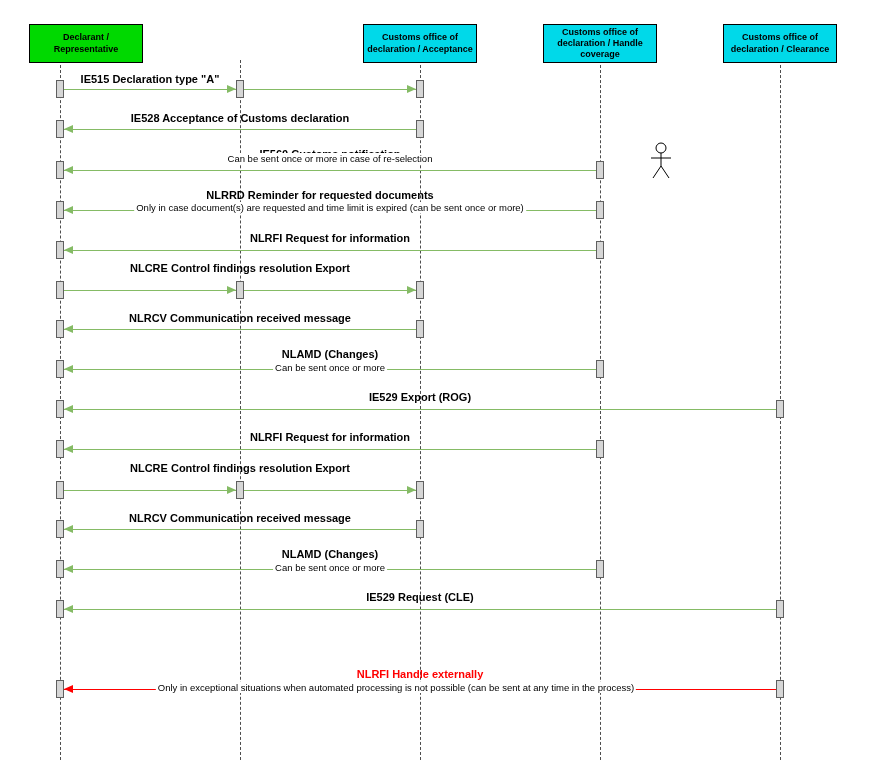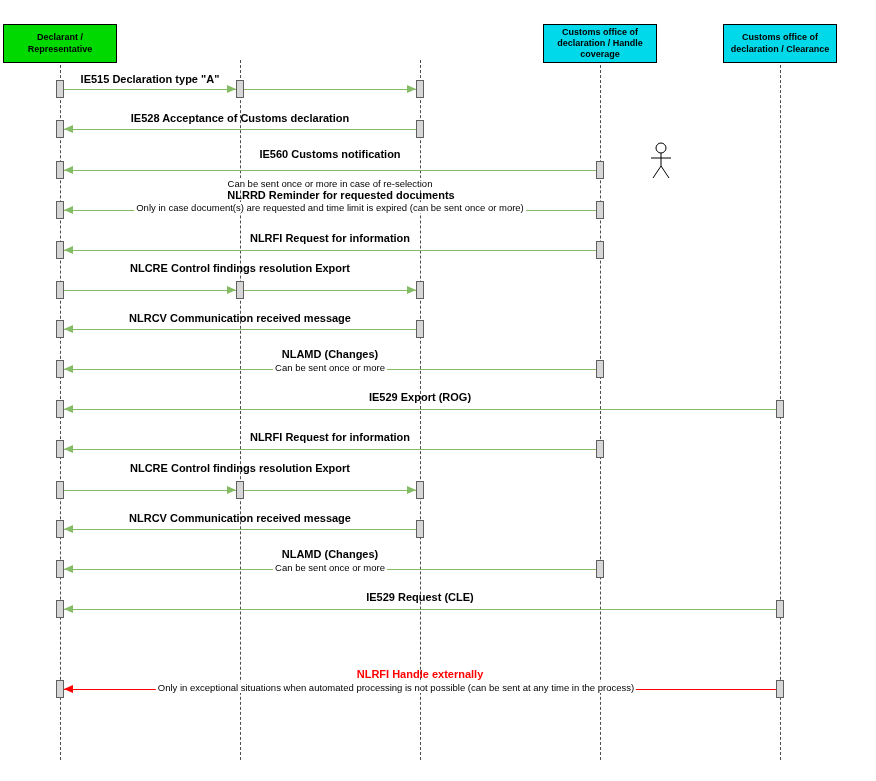--- a/index.html
+++ b/index.html
@@ -2,21 +2,21 @@
 <html><head>
 <meta charset="utf-8">
 <style>
   * { margin:0; padding:0; box-sizing:border-box; }
   body { font-family:"Liberation Sans", sans-serif; background:#fff; }
   #diagram { position:relative; width:876px; height:781px; background:#fff; overflow:hidden; }
   .lifeline { position:absolute; top:60px; height:700px; width:0; border-left:1px dashed #4d4d4d; }
   .head { position:absolute; top:24px; width:114px; height:39px; border:1px solid #000;
           display:flex; align-items:center; justify-content:center; text-align:center;
           font-size:9px; font-weight:bold; line-height:1.25; padding:1px 3px; z-index:3; }
-  .h-green { background:#00d900; }
+  .h-green { background:#00d900;margin-left:26px; }
   .h-cyan  { background:#00d9e9; }
   .act { position:absolute; width:8px; height:18px; background:#d6d6d6; border:1px solid #5f5f5f; z-index:2; }
   .line { position:absolute; height:0; border-top:1px solid #85bb65; z-index:1; }
   .line.red { border-top-color:#ff0000; }
   .ah-l { position:absolute; width:0; height:0; border-top:4px solid transparent; border-bottom:4px solid transparent; border-right:9px solid #85bb65; z-index:2; }
   .ah-r { position:absolute; width:0; height:0; border-top:4px solid transparent; border-bottom:4px solid transparent; border-left:9px solid #85bb65; z-index:2; }
   .ah-l.red { border-right-color:#ff0000; }
   .mlabel { position:absolute; transform:translateX(-50%); font-size:11px; font-weight:bold; white-space:nowrap; color:#000; z-index:4; }
   .mlabel.red-t { color:#ff0000; }
   .msub { position:absolute; transform:translateX(-50%); font-size:9.5px; white-space:nowrap; background:#fff; padding:0 2px; color:#000; z-index:4; }
@@ -29,20 +29,23 @@
 <div id="diagram">
 
   <div class="lifeline" style="left:60px"></div>
   <div class="lifeline" style="left:240px"></div>
   <div class="lifeline" style="left:420px"></div>
   <div class="lifeline" style="left:600px"></div>
   <div class="lifeline" style="left:780px"></div>
 
   <div class="head h-green" style="left:3px">
       <span>Declarant / Representative</span>
+    </div>
+  <div class="head h-cyan" style="left:363px">
+      <span>Customs office of declaration / Acceptance</span>
     </div>
   <div class="head h-cyan" style="left:723px">
       <span>Customs office of declaration / Clearance</span>
     </div>
   <div class="head h-cyan" style="left:543px">
       <span>Customs office of declaration / Handle coverage</span>
     </div>
 
   <div class="act" style="left:56px;top:80px"></div>
   <div class="act" style="left:56px;top:120px"></div>
@@ -93,35 +96,35 @@
   <div>
     <div class="line" style="left:64px;top:129px;width:352px"></div>
     <div class="ah-l" style="left:64px;top:125px"></div>
     <div class="mlabel" style="left:240px;top:112px">IE528 Acceptance of Customs declaration</div>
   </div>
 
   <div>
     <div class="line" style="left:64px;top:170px;width:532px"></div>
     <div class="ah-l" style="left:64px;top:166px"></div>
     <div class="mlabel" style="left:330px;top:148px">IE560 Customs notification</div>
-    <div class="msub" style="left:330px;top:178px">Can be sent once or more in case of re-selection</div>
+    <div class="msub" style="left:330px;top:153px">Can be sent once or more in case of re-selection</div>
   </div>
 
   <svg class="stick" style="left:648px;top:142px" width="26" height="38" viewBox="0 0 26 38">
     <circle cx="13" cy="6" r="5" fill="#fff" stroke="#000" stroke-width="1"></circle>
     <line x1="13" y1="11" x2="13" y2="24" stroke="#000" stroke-width="1"></line>
     <line x1="3" y1="16" x2="23" y2="16" stroke="#000" stroke-width="1"></line>
     <line x1="13" y1="24" x2="5" y2="36" stroke="#000" stroke-width="1"></line>
     <line x1="13" y1="24" x2="21" y2="36" stroke="#000" stroke-width="1"></line>
   </svg>
 
   <div>
     <div class="line" style="left:64px;top:210px;width:532px"></div>
     <div class="ah-l" style="left:64px;top:206px"></div>
-    <div class="mlabel" style="left:341px;top:189px">NLRRD Reminder for requested documents</div>
+    <div class="mlabel" style="left:320px;top:189px">NLRRD Reminder for requested documents</div>
     <div class="msub" style="left:330px;top:202px">Only in case document(s) are requested and time limit is expired (can be sent once or more)</div>
   </div>
 
   <div>
     <div class="line" style="left:64px;top:250px;width:532px"></div>
     <div class="ah-l" style="left:64px;top:246px"></div>
     <div class="mlabel" style="left:330px;top:232px">NLRFI  Request for information</div>
   </div>
 
   <div>

